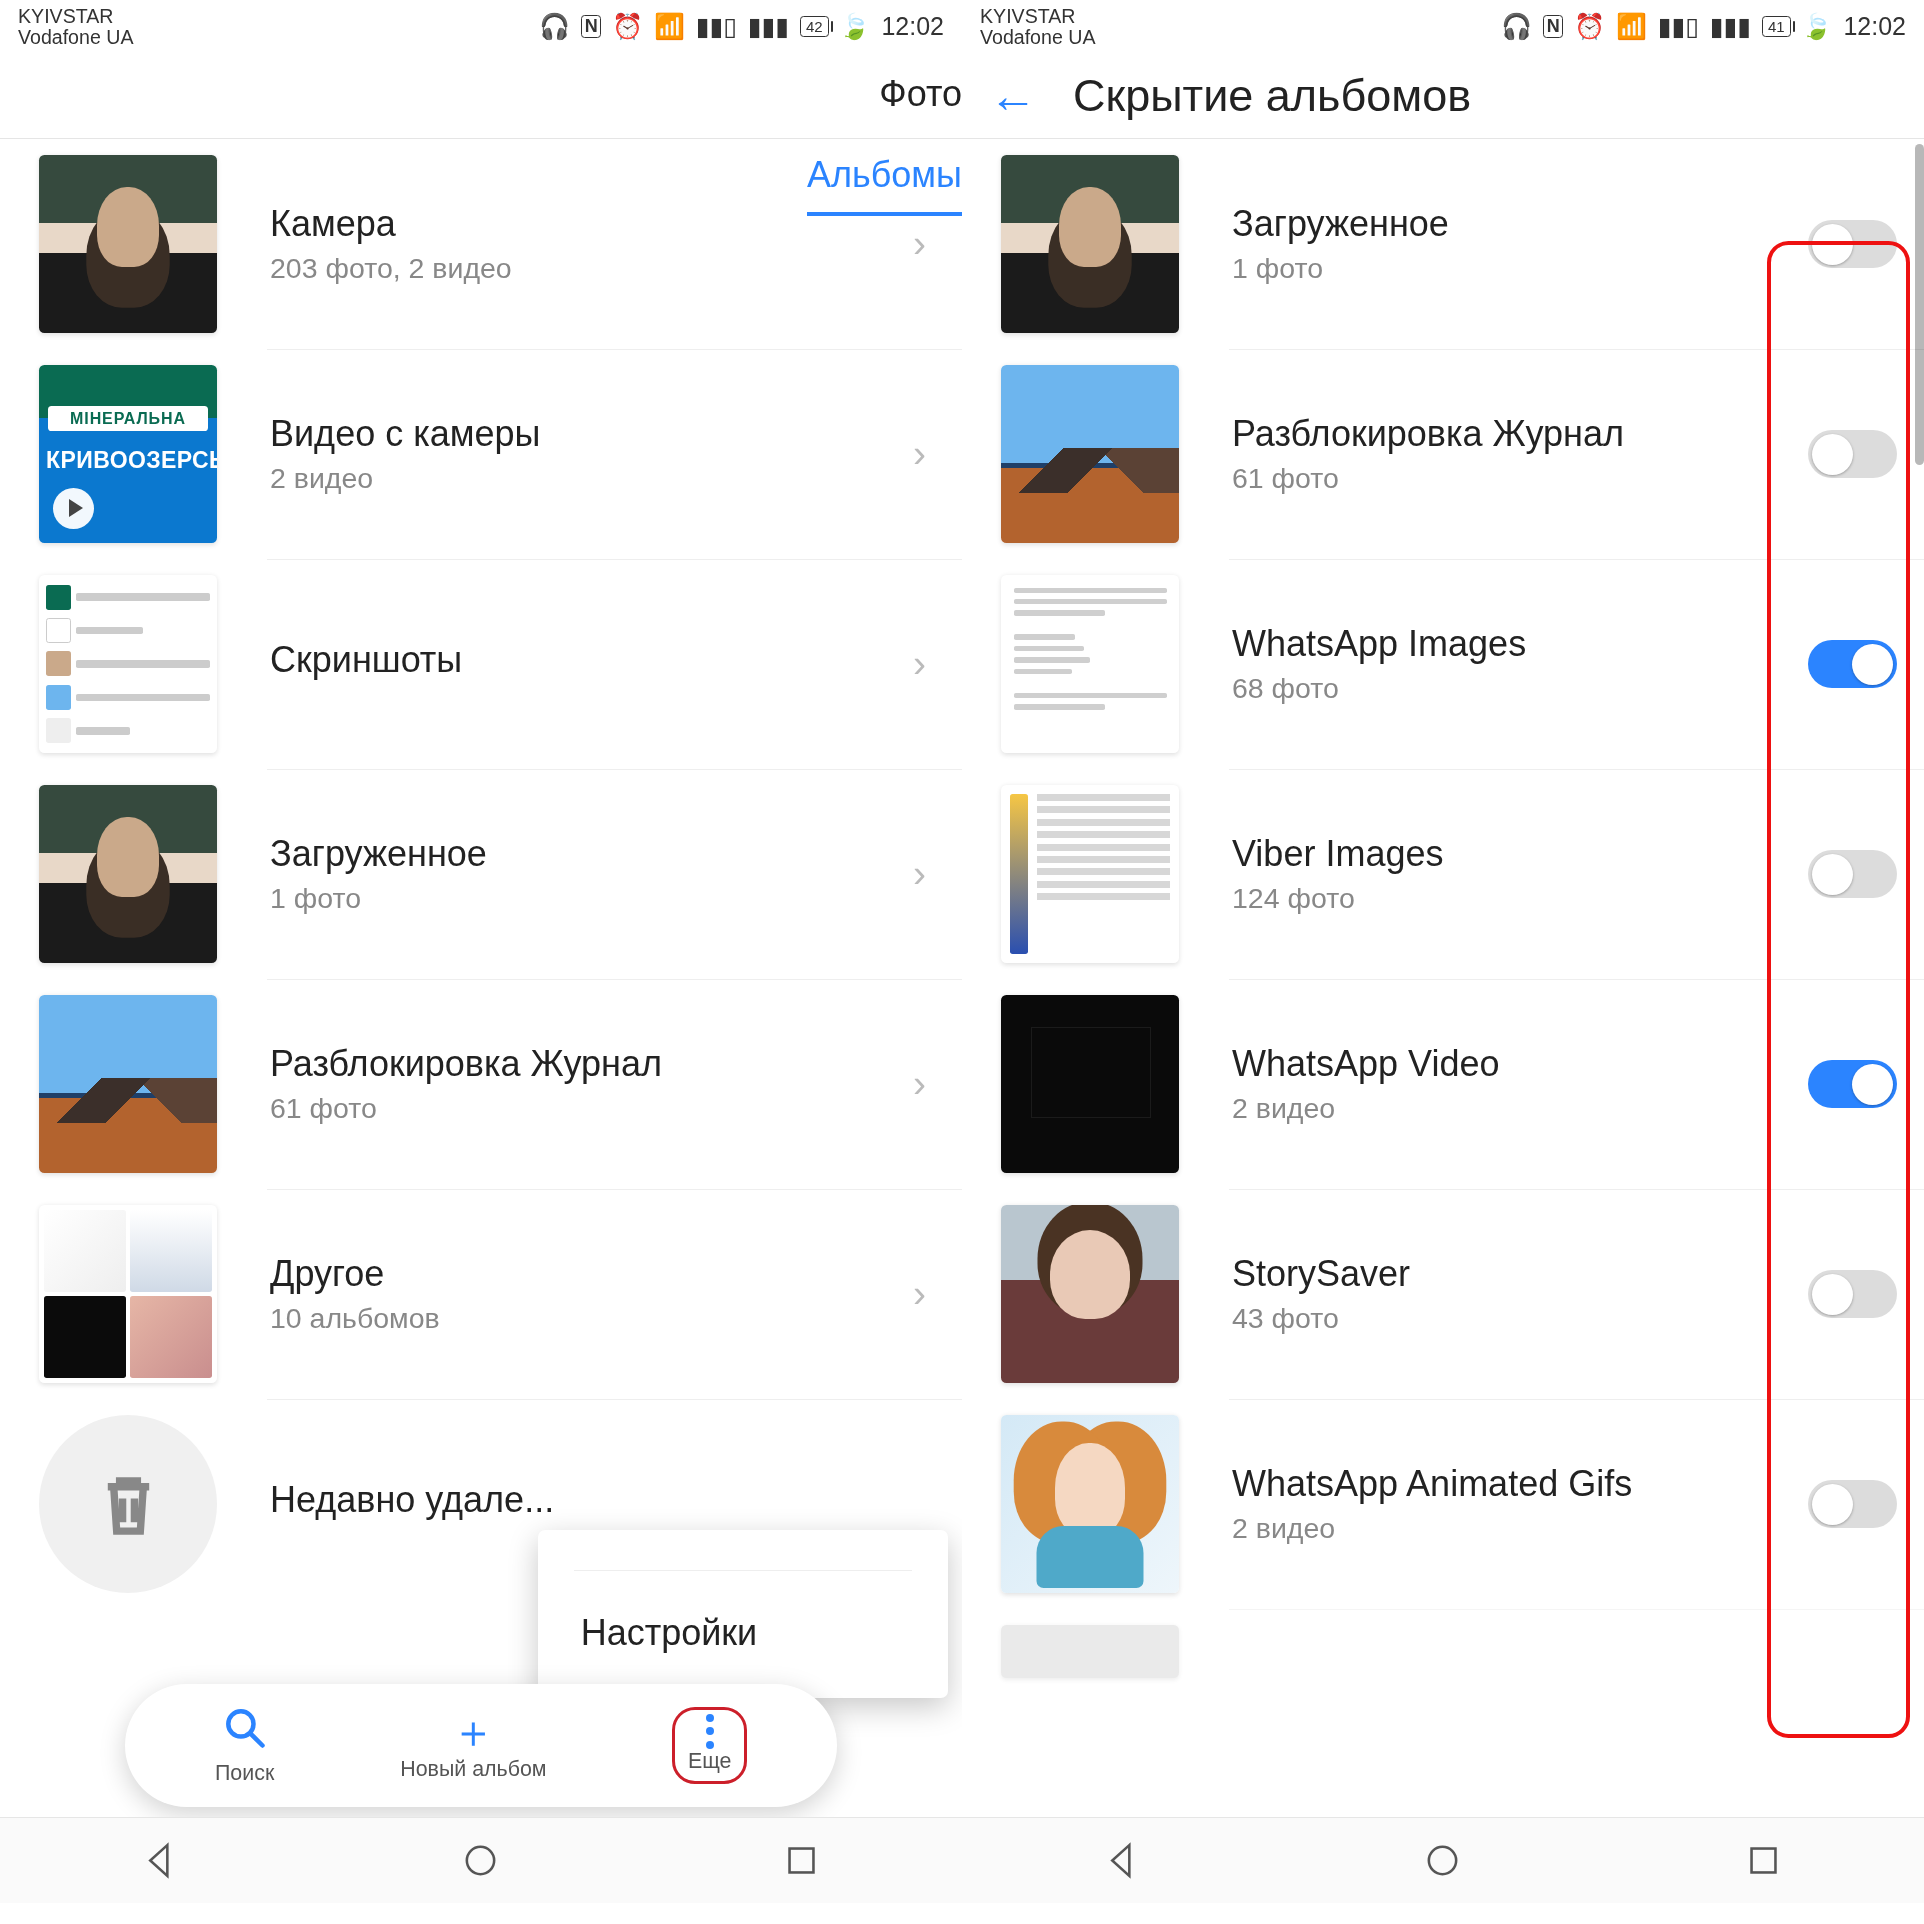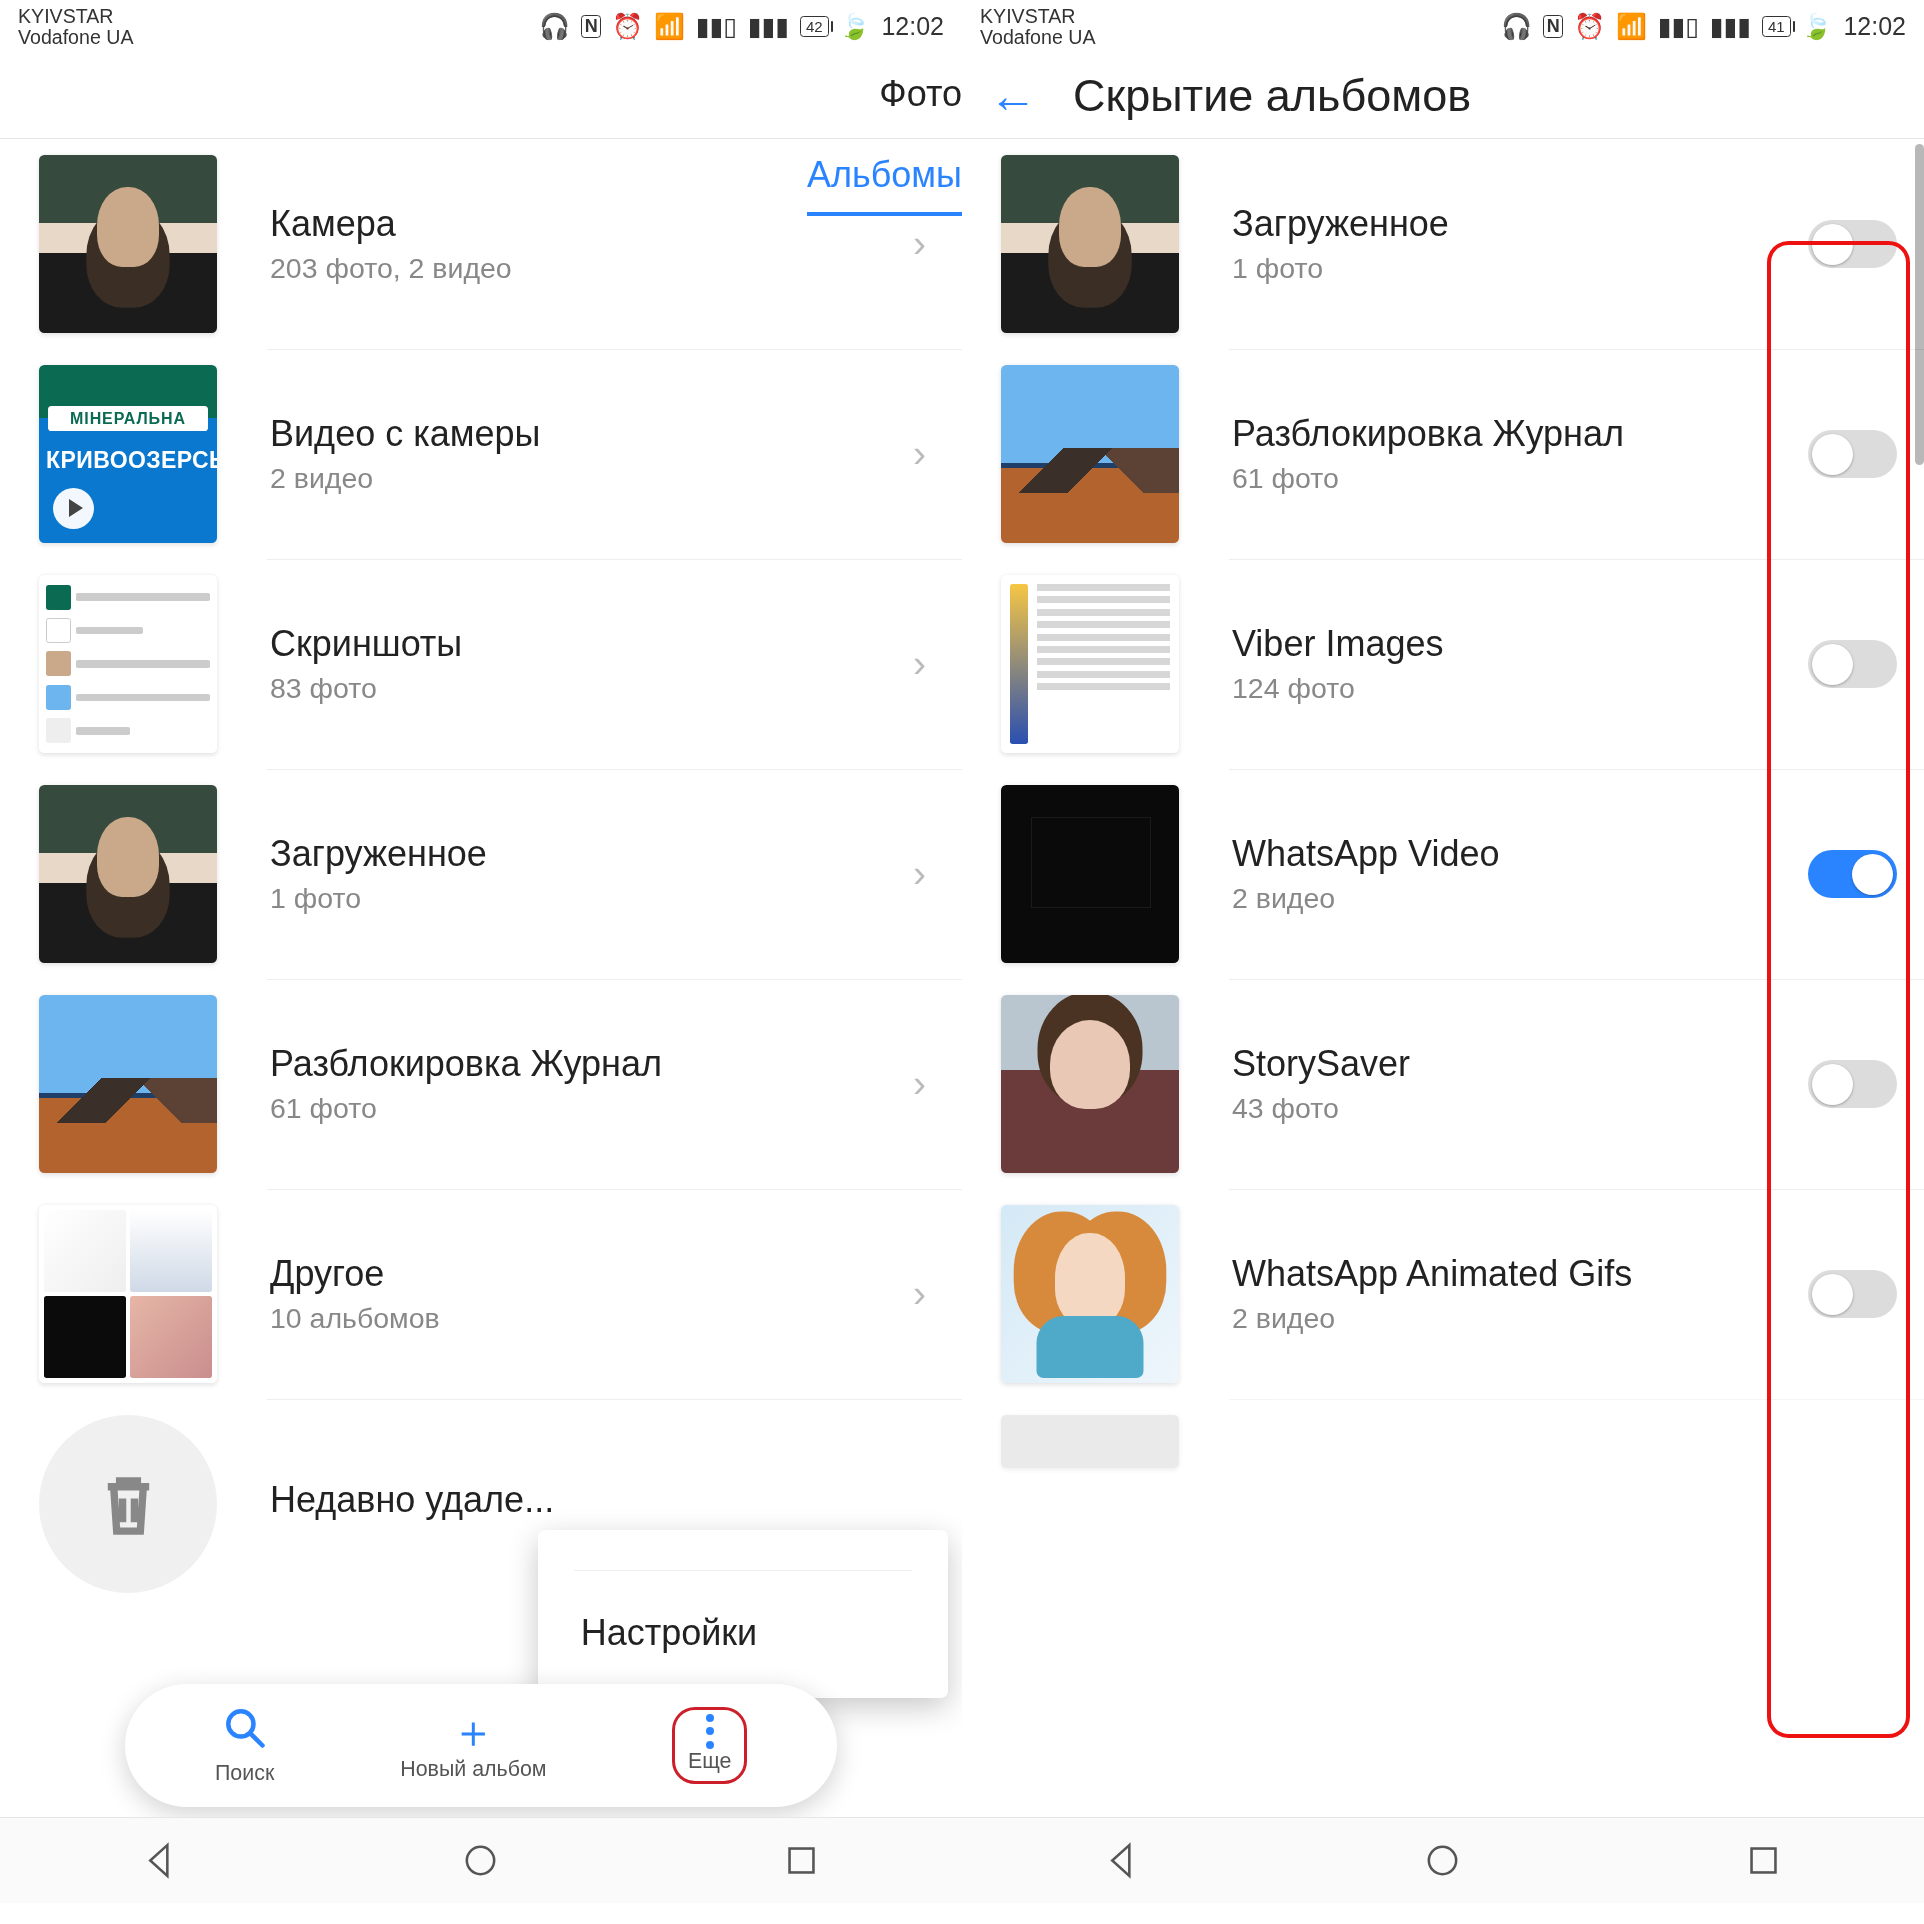--- a/index.html
+++ b/index.html
@@ -174,21 +174,20 @@
               <div class="ic" style="background:#6db5ee"></div>
               <div class="tx1"></div>
             </div>
         <div class="ln">
               <div class="ic" style="background:#eee"></div>
               <div class="tx1" style="flex:.4"></div>
             </div>
       </div>
       <div class="tx">
             <div class="name">Скриншоты</div>
-            <div class="sub">83 фото</div>
           </div>
       <div class="chev">›</div>
     </div>
     <div class="row">
       <div class="thumb th-selfie"></div>
       <div class="tx">
             <div class="name">Загруженное</div>
             <div class="sub">1 фото</div>
           </div>
       <div class="chev">›</div>
@@ -306,20 +305,40 @@
     </div>
     <div class="row">
       <div class="thumb th-mount"></div>
       <div class="tx">
             <div class="name">Разблокировка Журнал</div>
             <div class="sub">61 фото</div>
           </div>
       <div class="toggle"></div>
     </div>
     <div class="row">
+      <div class="thumb th-doc">
+        <div class="para"></div>
+            <div class="para"></div>
+            <div class="para short"></div>
+        <div style="height:12.5px"></div>
+        <div class="para" style="width:40%"></div>
+            <div class="para" style="width:46%"></div>
+            <div class="para" style="width:50%"></div>
+            <div class="para" style="width:38%"></div>
+        <div style="height:12.5px"></div>
+        <div class="para"></div>
+            <div class="para short"></div>
+      </div>
+      <div class="tx">
+            <div class="name">WhatsApp Images</div>
+            <div class="sub">68 фото</div>
+          </div>
+      <div class="toggle on"></div>
+    </div>
+    <div class="row">
       <div class="thumb th-tbl">
         <div class="side"></div>
         <div class="rs">
               <div class="r"></div>
               <div class="r"></div>
               <div class="r"></div>
               <div class="r"></div>
               <div class="r"></div>
               <div class="r"></div>
               <div class="r"></div>

